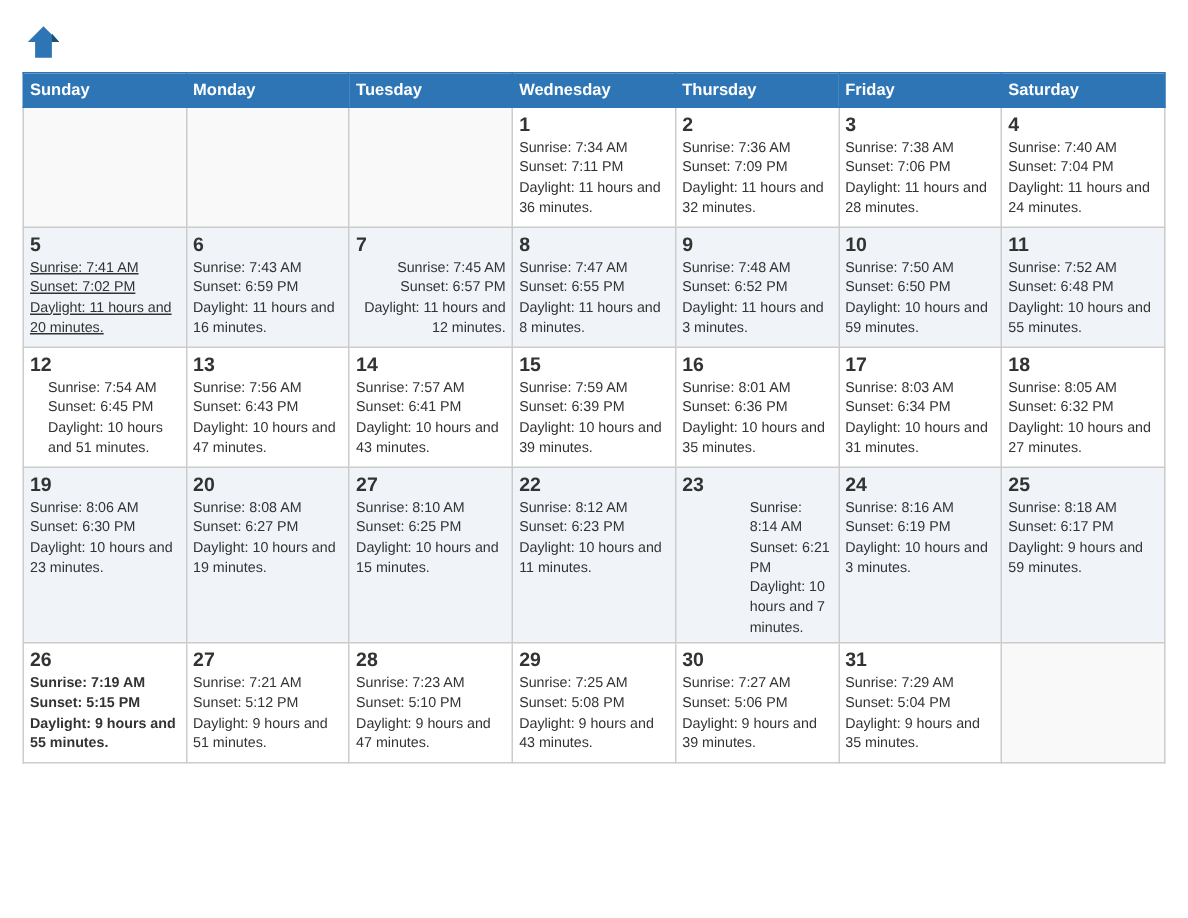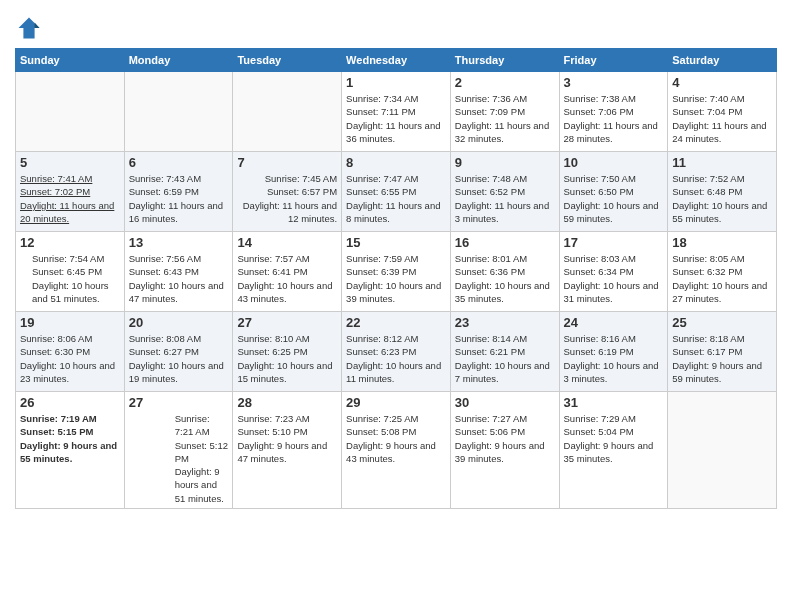--- a/index.html
+++ b/index.html
@@ -270,21 +270,21 @@
 Daylight: 10 hours and 15 minutes.</div>
         </td>
         <td>
           <span class="day-number">22</span>
           <div class="day-info" style="white-space: pre-line;">Sunrise: 8:12 AM
 Sunset: 6:23 PM
 Daylight: 10 hours and 11 minutes.</div>
         </td>
         <td>
           <span class="day-number">23</span>
-          <div class="day-info" style="white-space: pre-line;">Sunrise: 8:14 AM
+          <div class="day-info" style="white-space: pre-line; margin-left: 45px;">Sunrise: 8:14 AM
 Sunset: 6:21 PM
 Daylight: 10 hours and 7 minutes.</div>
         </td>
         <td>
           <span class="day-number">24</span>
           <div class="day-info" style="white-space: pre-line;">Sunrise: 8:16 AM
 Sunset: 6:19 PM
 Daylight: 10 hours and 3 minutes.</div>
         </td>
         <td>
@@ -296,21 +296,21 @@
       </tr>
       <tr>
         <td>
           <span class="day-number">26</span>
           <div class="day-info" style="white-space: pre-line; font-weight: bold;">Sunrise: 7:19 AM
 Sunset: 5:15 PM
 Daylight: 9 hours and 55 minutes.</div>
         </td>
         <td>
           <span class="day-number">27</span>
-          <div class="day-info" style="white-space: pre-line; margin-left: 46px;">Sunrise: 7:21 AM
+          <div class="day-info" style="white-space: pre-line;">Sunrise: 7:21 AM
 Sunset: 5:12 PM
 Daylight: 9 hours and 51 minutes.</div>
         </td>
         <td>
           <span class="day-number">28</span>
           <div class="day-info" style="white-space: pre-line;">Sunrise: 7:23 AM
 Sunset: 5:10 PM
 Daylight: 9 hours and 47 minutes.</div>
         </td>
         <td>

